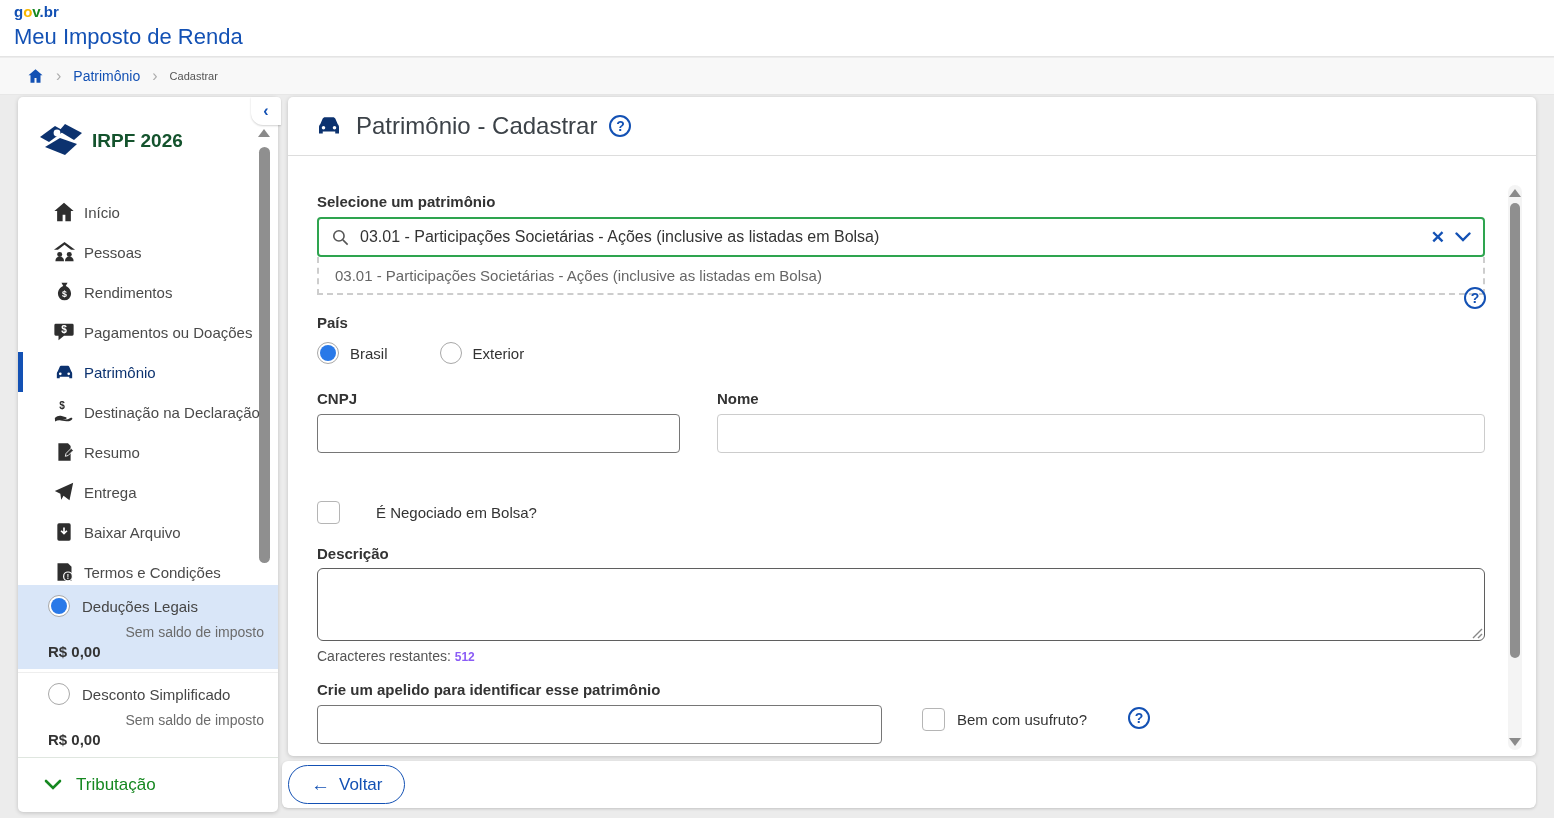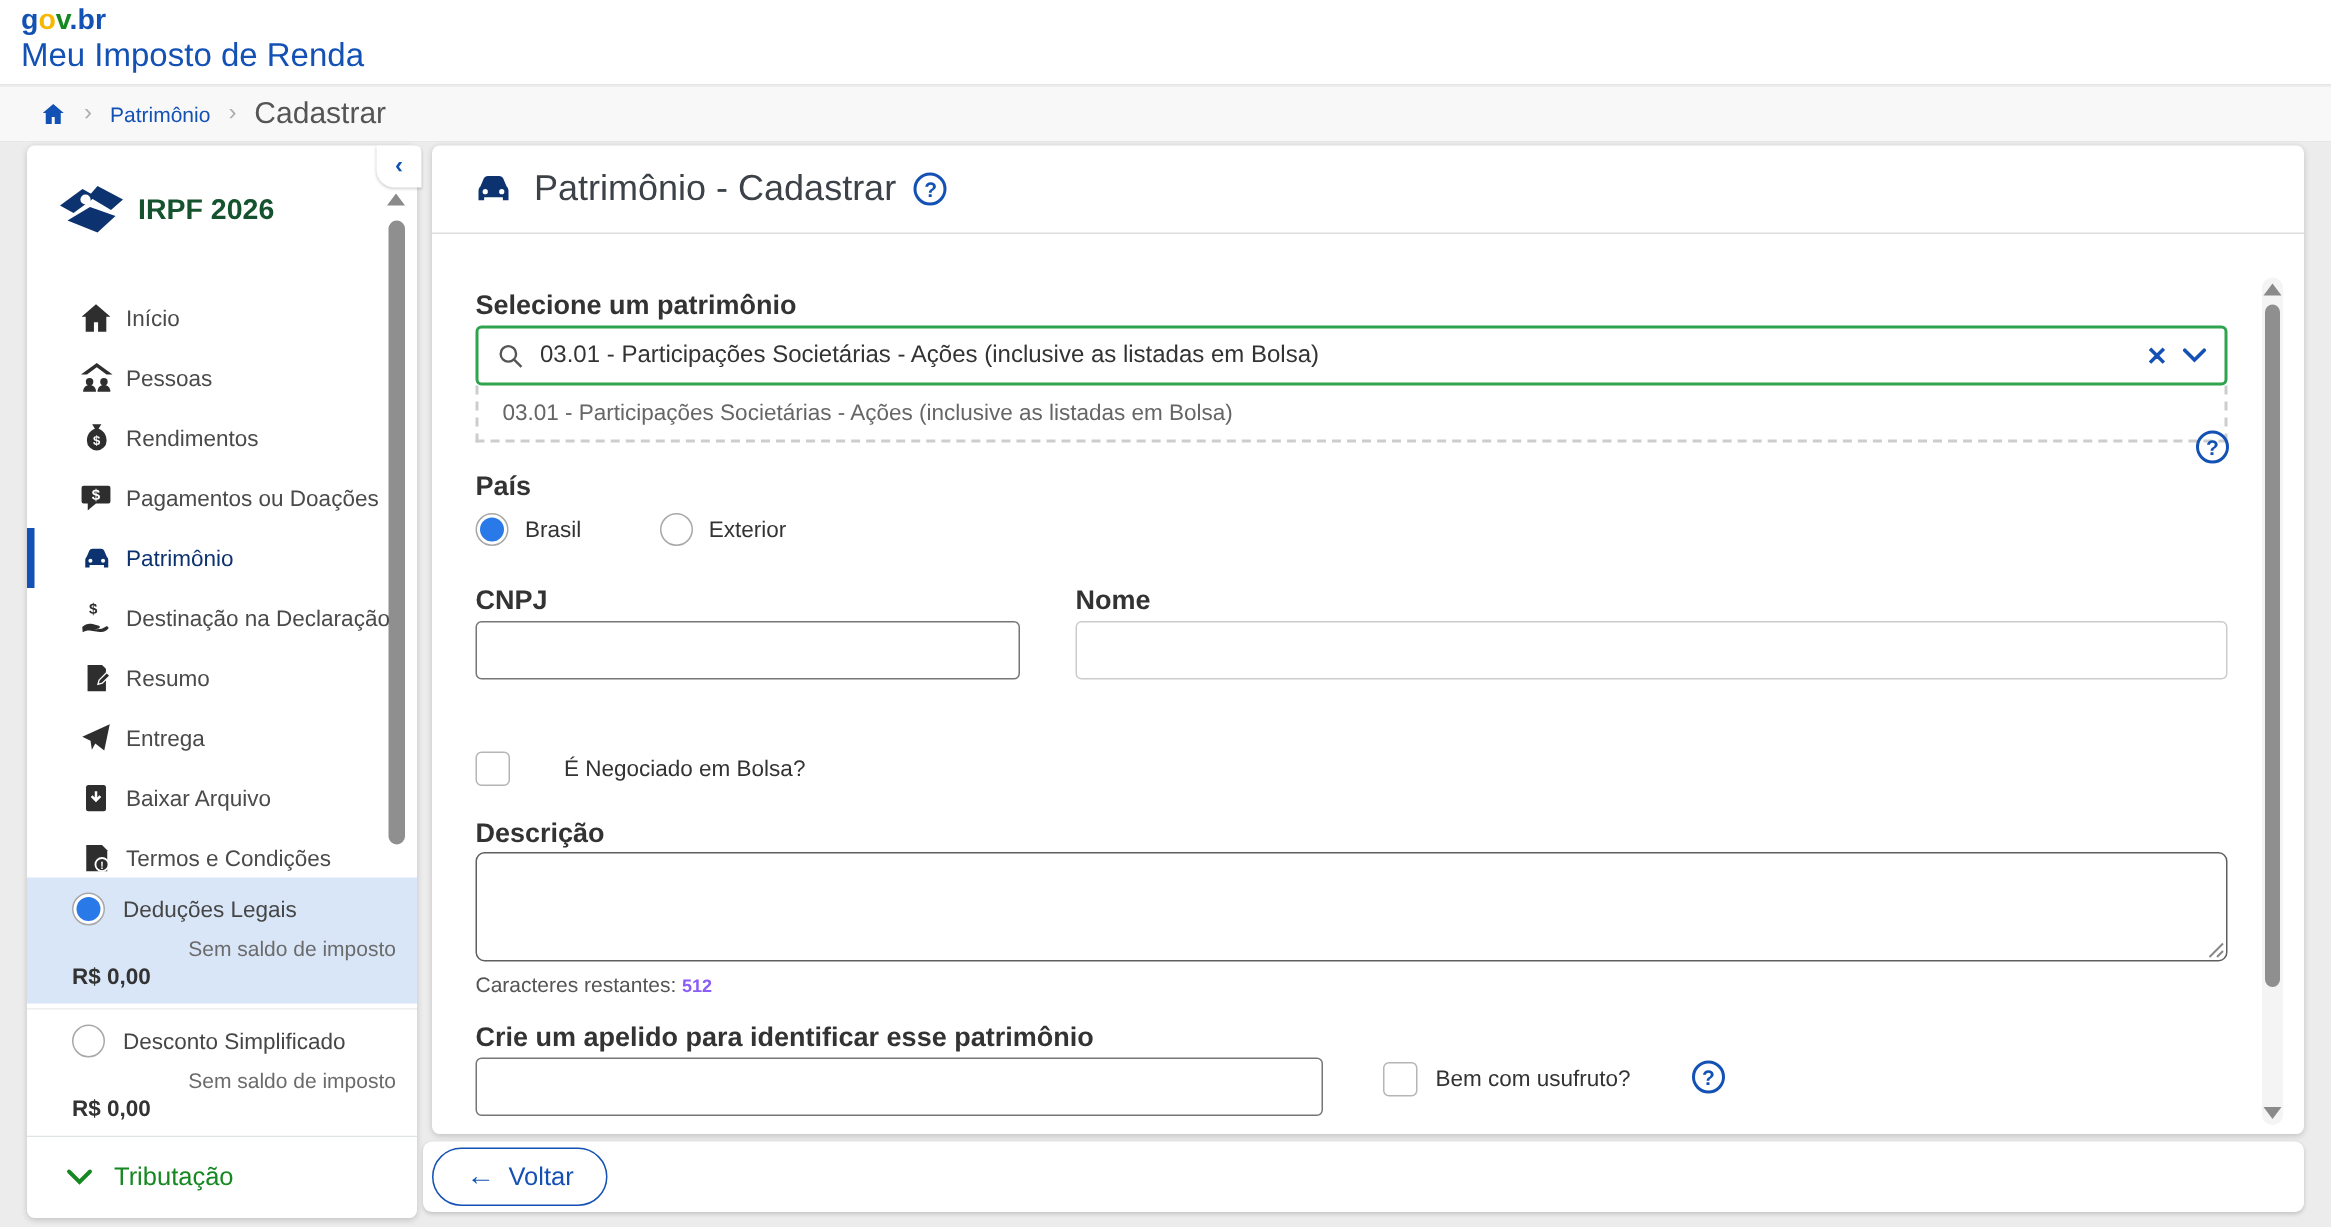--- a/index.html
+++ b/index.html
@@ -1,31 +1,31 @@
 <!DOCTYPE html>
 <html><head>
 <meta charset="utf-8">
 <style>
   * { margin:0; padding:0; box-sizing:border-box; }
   html,body { width:1554px; height:818px; }
   body { font-family:"Liberation Sans", sans-serif; background:#ececec; position:relative; overflow:hidden; }
 
   
   .top-header { position:absolute; left:0; top:0; width:1554px; height:57px; background:#fff; border-bottom:1px solid #e4e4e4; z-index:5; }
-  .govbr { position:absolute; left:14px; top:3px; font-size:19px; font-weight:800; letter-spacing:0; }
+  .govbr { position:absolute; left:14px; top:3px; font-size:15px; font-weight:800; letter-spacing:0; }
   .govbr .g, .govbr .dotbr { color:#1351B4; }
   .govbr .o { color:#F8B700; }
   .govbr .v { color:#168821; }
   .app-title { position:absolute; left:14px; top:24px; font-size:22px; color:#1351B4; }
 
   
   .breadcrumb { position:absolute; left:0; top:58px; width:1554px; height:37px; background:#f8f8f8; border-bottom:1px solid #e7e7e7; display:flex; align-items:center; padding-left:27px; gap:10px; }
   .crumb-sep { color:#adadad; font-size:16px; margin:0 2px; }
   .crumb-link { color:#1351B4; font-size:14px; cursor:pointer; }
-  .crumb-current { color:#555; font-size:20px; }
+  .crumb-current { color:#555; font-size:11px; }
 
   
   .sidebar { position:absolute; left:18px; top:97px; width:260px; height:715px; background:#fff; border-radius:5px; box-shadow:0 1px 4px rgba(0,0,0,.18); }
   .collapse-tab { position:absolute; right:-3px; top:0; width:30px; height:28px; background:#fff; border-radius:0 4px 0 12px; box-shadow:0 1px 2px rgba(0,0,0,.18); display:flex; align-items:center; justify-content:center; color:#1351B4; font-size:16px; font-weight:bold; cursor:pointer; }
   .side-scrollbar-up { position:absolute; right:8px; top:32px; width:0; height:0; border-left:6px solid transparent; border-right:6px solid transparent; border-bottom:8px solid #8a8a8a; }
   .side-scrollbar-thumb { position:absolute; right:8px; top:50px; width:11px; height:416px; background:#8f8f8f; border-radius:6px; }
   .brand { position:absolute; left:18px; top:24px; display:flex; align-items:center; gap:8px; }
   .brand-text { color:#14532d; font-weight:bold; font-size:19px; }
   .menu { position:absolute; left:0; top:95px; width:100%; }
   .menu-item { height:40px; display:flex; align-items:center; padding-left:34px; cursor:pointer; position:relative; }
@@ -53,21 +53,21 @@
   .main-card { position:absolute; left:288px; top:97px; width:1248px; height:659px; background:#fff; border-radius:5px; box-shadow:0 1px 4px rgba(0,0,0,.18); }
   .main-header { position:absolute; left:0; top:0; width:100%; height:59px; border-bottom:1px solid #ddd; display:flex; align-items:center; padding-left:26px; gap:12px; }
   .main-title { font-size:24px; color:#3c4248; }
   .help-circle { width:22px; height:22px; border:2px solid #1351B4; border-radius:50%; color:#1351B4; font-size:14px; font-weight:bold; display:flex; align-items:center; justify-content:center; cursor:pointer; flex:0 0 auto; }
 
   .main-scroll { position:absolute; right:14px; top:88px; width:14px; height:565px; background:#f4f4f4; border-radius:7px; }
   .ms-up { position:absolute; left:1px; top:4px; width:0; height:0; border-left:6px solid transparent; border-right:6px solid transparent; border-bottom:8px solid #8a8a8a; }
   .ms-thumb { position:absolute; left:2px; top:18px; width:10px; height:455px; background:#8f8f8f; border-radius:5px; }
   .ms-down { position:absolute; left:1px; bottom:4px; width:0; height:0; border-left:6px solid transparent; border-right:6px solid transparent; border-top:8px solid #8a8a8a; }
 
-  .form-label { position:absolute; font-size:18px; font-weight:600; color:#333; }
+  .form-label { position:absolute; font-size:15px; font-weight:600; color:#333; }
 
   .select-box { position:absolute; left:29px; top:120px; width:1168px; height:40px; border:2px solid #2ea44f; border-radius:4px; background:#fff; display:flex; align-items:center; padding:0 12px; gap:10px; }
   .select-input { flex:1; border:none; outline:none; font-size:16px; color:#333; font-family:"Liberation Sans", sans-serif; background:transparent; }
   .clear-x { color:#1351B4; font-size:17px; font-weight:bold; cursor:pointer; line-height:1; }
   .option-panel { position:absolute; left:29px; top:160px; width:1168px; height:38px; border:2px dashed #cdcdcd; border-top:none; display:flex; align-items:center; padding-left:16px; color:#666; font-size:15px; cursor:pointer; }
 
   .radio-row { position:absolute; left:29px; top:243px; height:26px; display:flex; align-items:center; }
   .radio-label { font-size:15px; color:#333; margin-left:11px; }
 
   .t-input { position:absolute; height:39px; border:1px solid #767676; border-radius:4px; background:#fff; font-size:15px; padding:0 10px; font-family:"Liberation Sans", sans-serif; color:#333; outline:none; }

